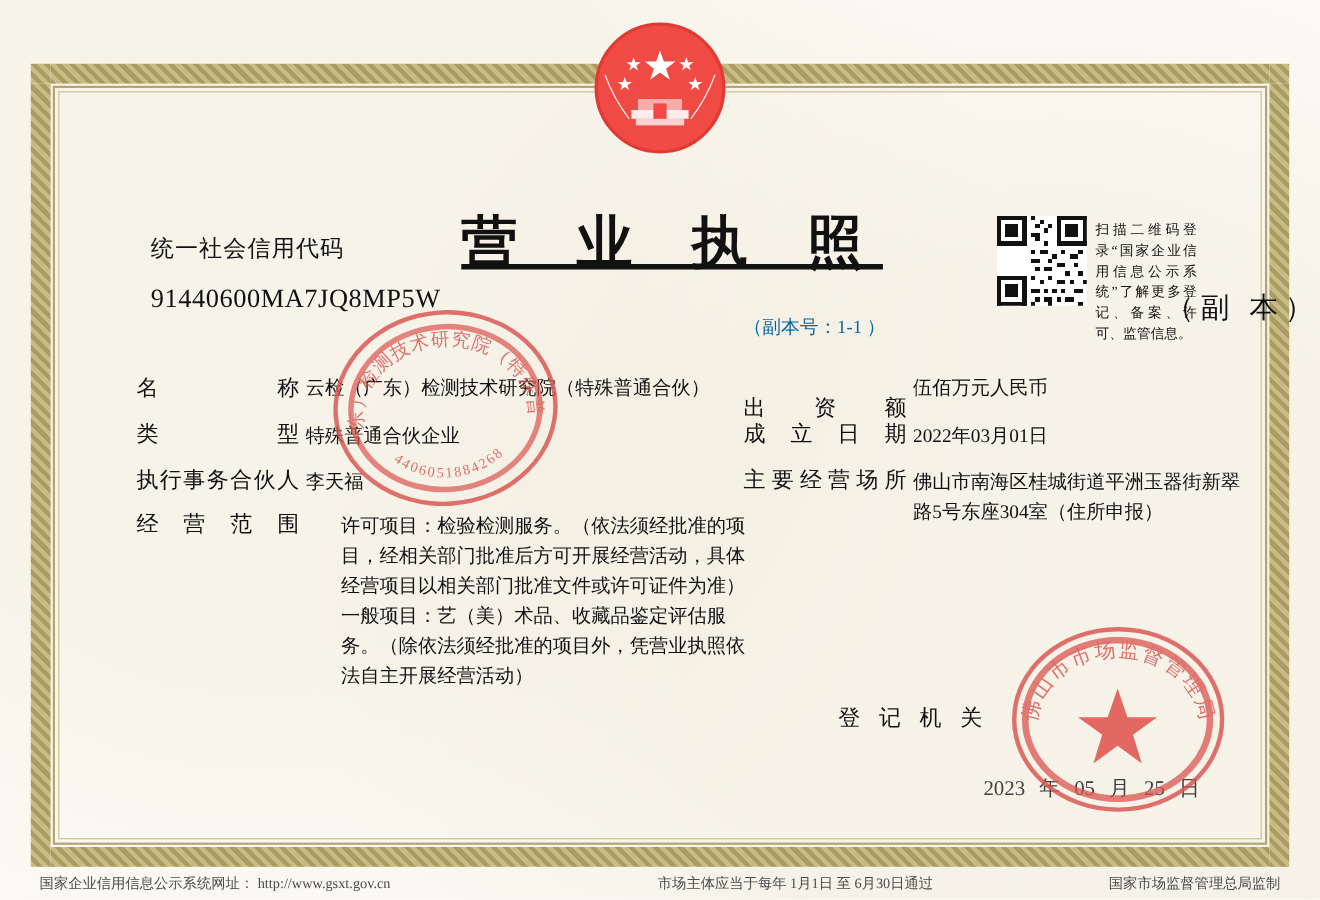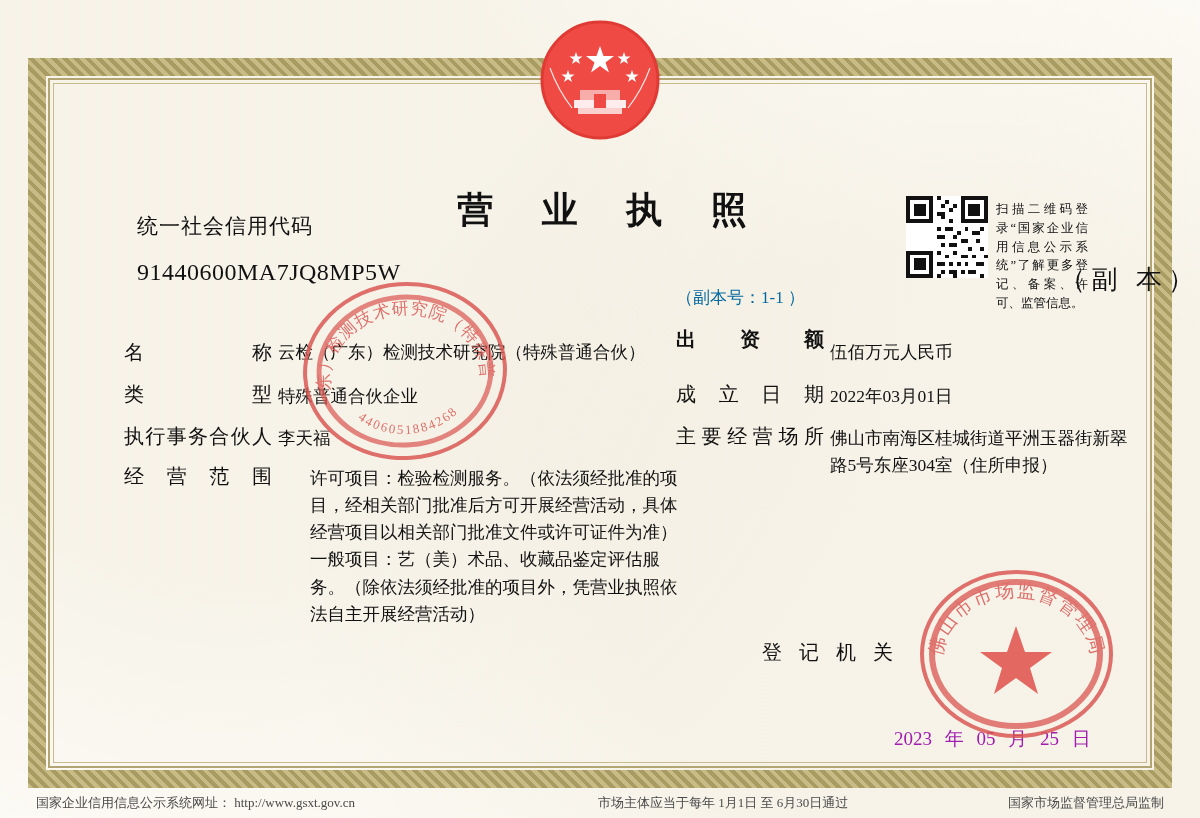--- a/index.html
+++ b/index.html
@@ -39,26 +39,27 @@
     position:absolute;
     left:50%;top:8px;
     transform:translateX(-50%);
     width:160px;height:150px;
   }
   
   .title{
     position:absolute;
     left:4px;right:0;top:186px;
     text-align:center;
-    font-size:36px;
+    font-size:51px;
     letter-spacing:18px;
     font-weight:bold;
     color:#111;
     font-family:"DejaVu Serif","Liberation Serif",serif;
     text-indent:18px;
+    text-decoration:underline;
   }
   .subtitle{
     position:absolute;
     left:0;right:0;top:262px;
     text-align:right;
     font-size:26px;
     letter-spacing:6px;
     color:#111;
     text-indent:6px;
   }
@@ -100,34 +101,34 @@
   
   #row-name{left:124px;top:339px;width:160px;}
   #val-name{left:278px;top:339px;width:372px;}
   #row-type{left:124px;top:381px;width:160px;}
   #val-type{left:278px;top:383px;width:372px;}
   #row-partner{left:124px;top:423px;width:160px;}
   #val-partner{left:278px;top:425px;width:372px;}
   #row-scope{left:124px;top:463px;width:160px;}
   #val-scope{left:278px;top:465px;width:378px;margin-left:32px;}
   
-  #row-capital{left:676px;top:326px;width:160px;font-weight:bold;}
+  #row-capital{left:676px;top:357px;width:160px;}
   #val-capital{left:830px;top:339px;width:340px;}
   #row-date{left:676px;top:381px;width:160px;}
   #val-date{left:830px;top:383px;width:340px;}
   #row-address{left:676px;top:423px;width:160px;}
   #val-address{left:830px;top:425px;width:300px;}
   
   .registrar{
     position:absolute;left:762px;top:639px;
     font-size:20px;letter-spacing:6px;color:#111;
   }
   .issue-date{
-    position:absolute;left:890px;top:726px;
-    font-size:19px;color:#a21caf;
+    position:absolute;left:890px;top:704px;
+    font-size:19px;color:#404040;
   }
   .issue-date span{margin:0 4px;}
   
   .seal{
     position:absolute;
     border-radius:50%;
     border:4px solid #d9534f;
     color:#d9534f;
     opacity:.82;
   }

